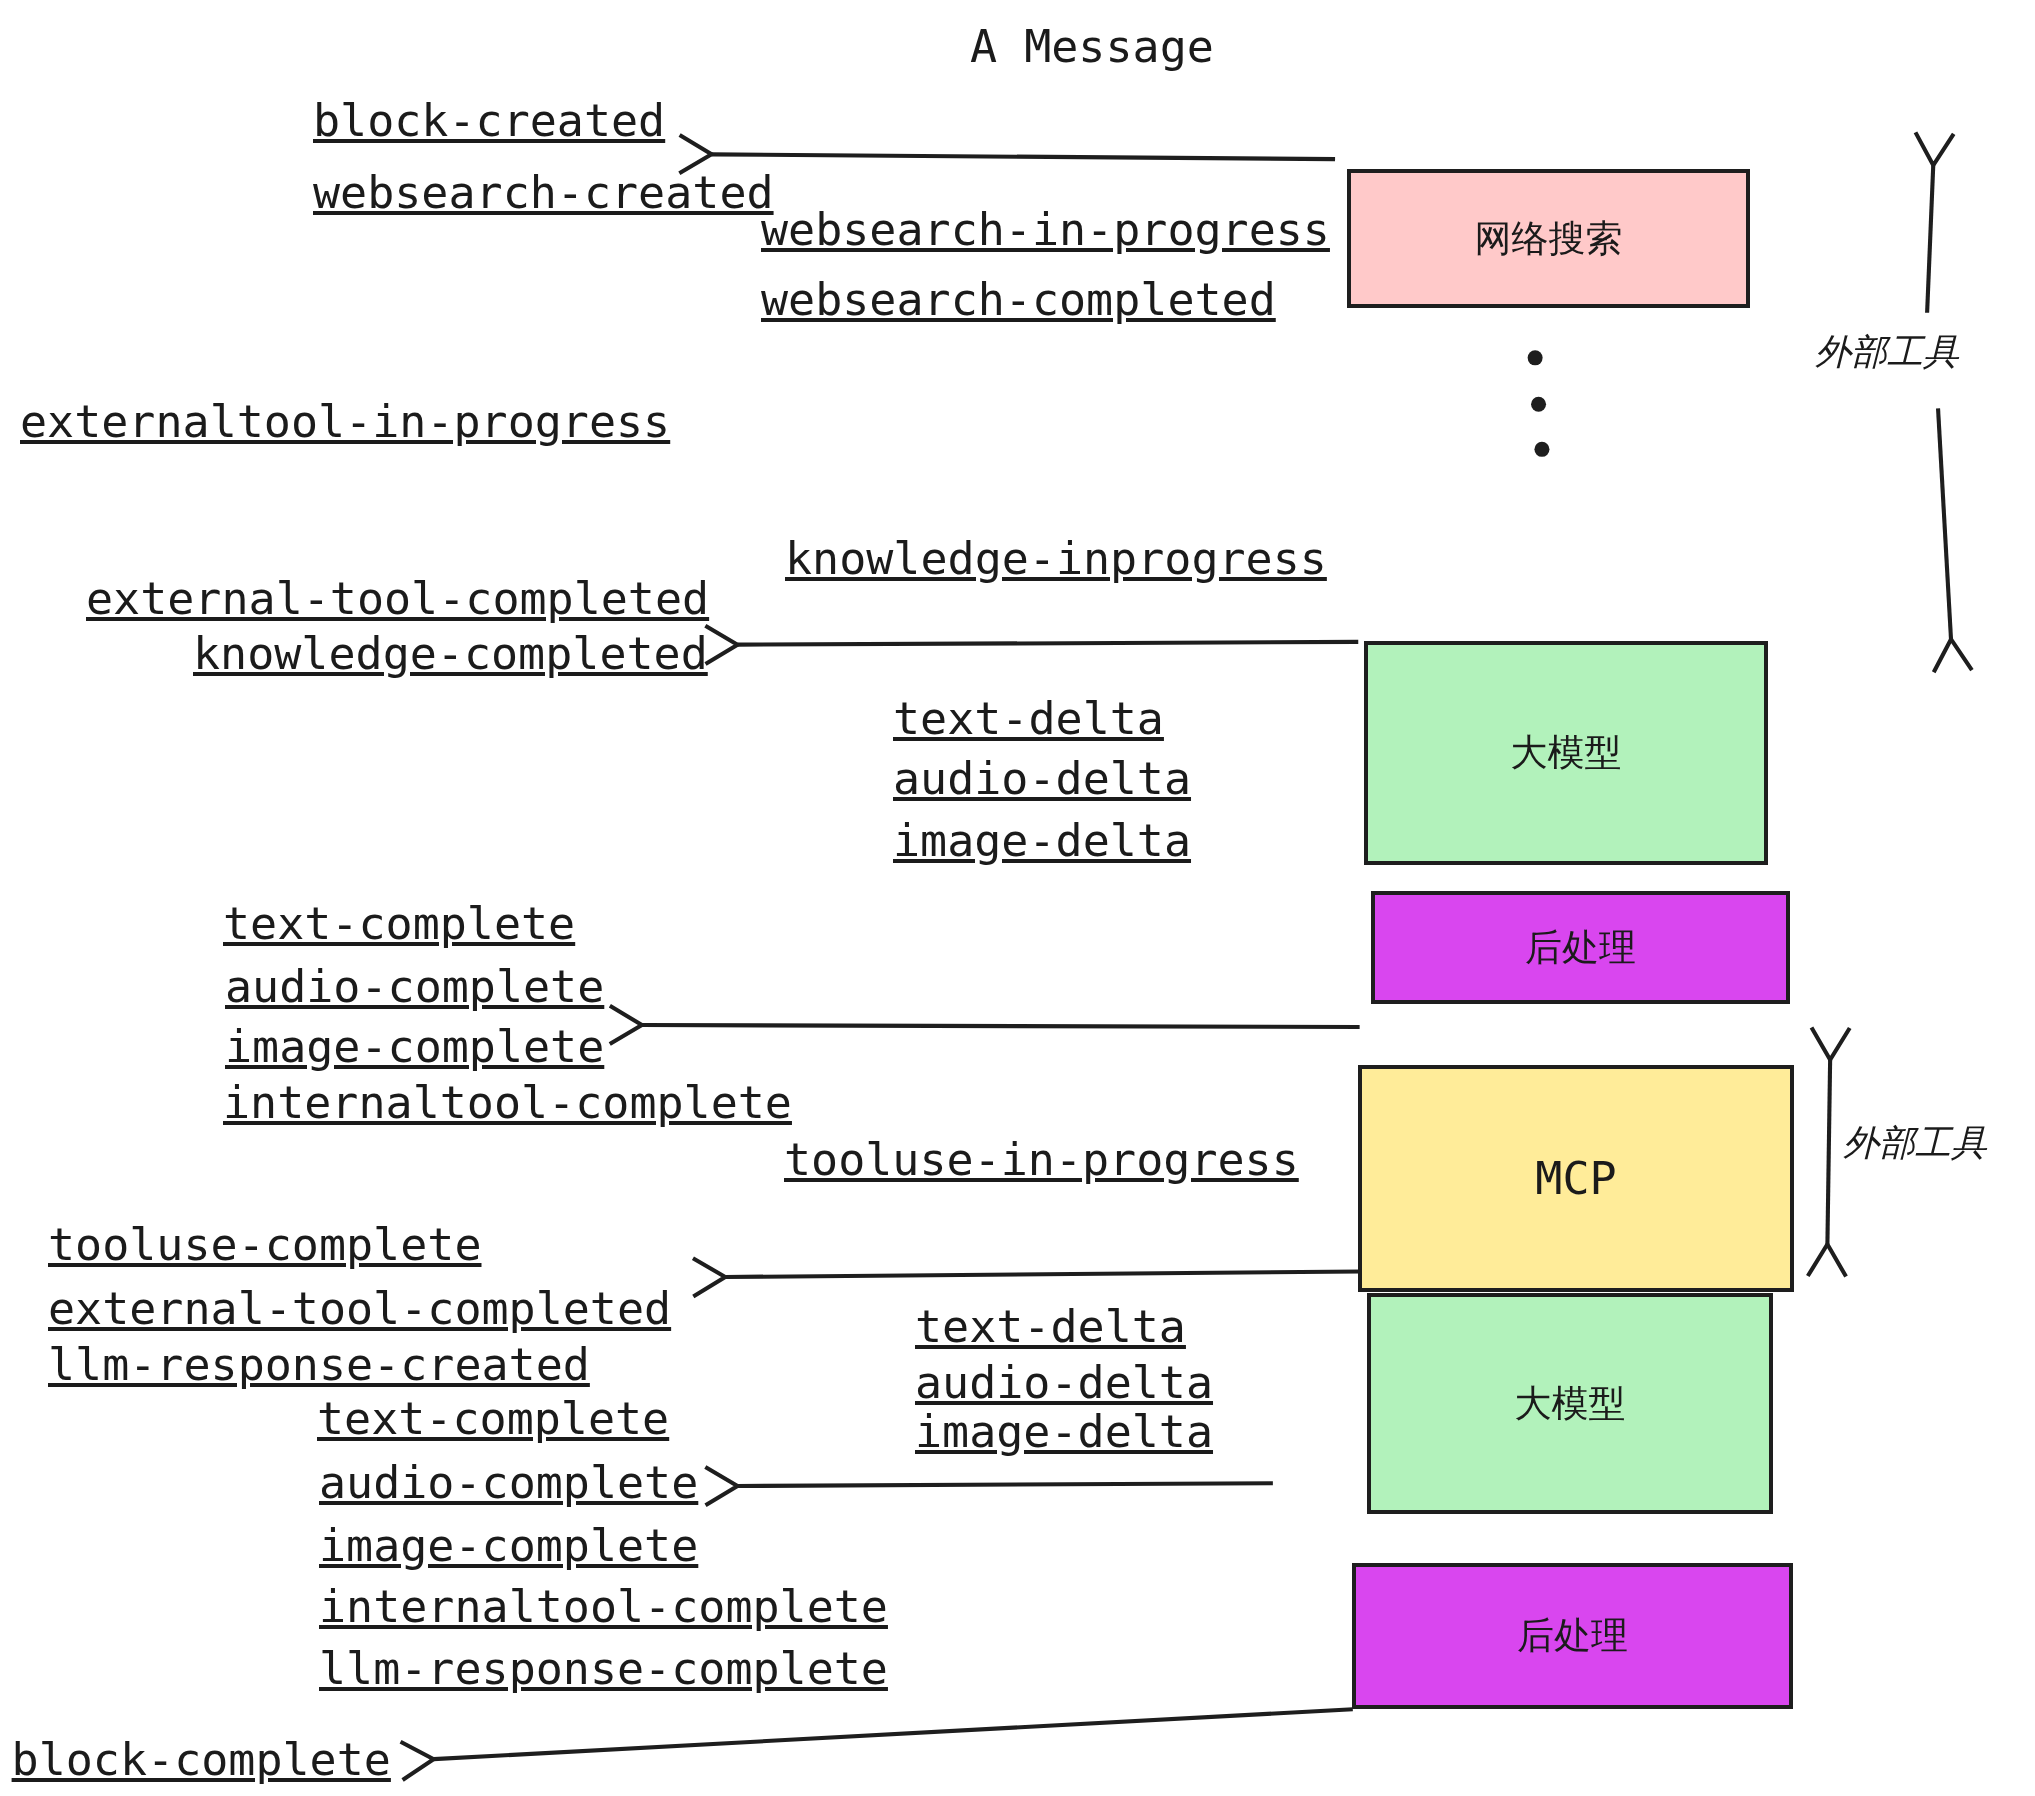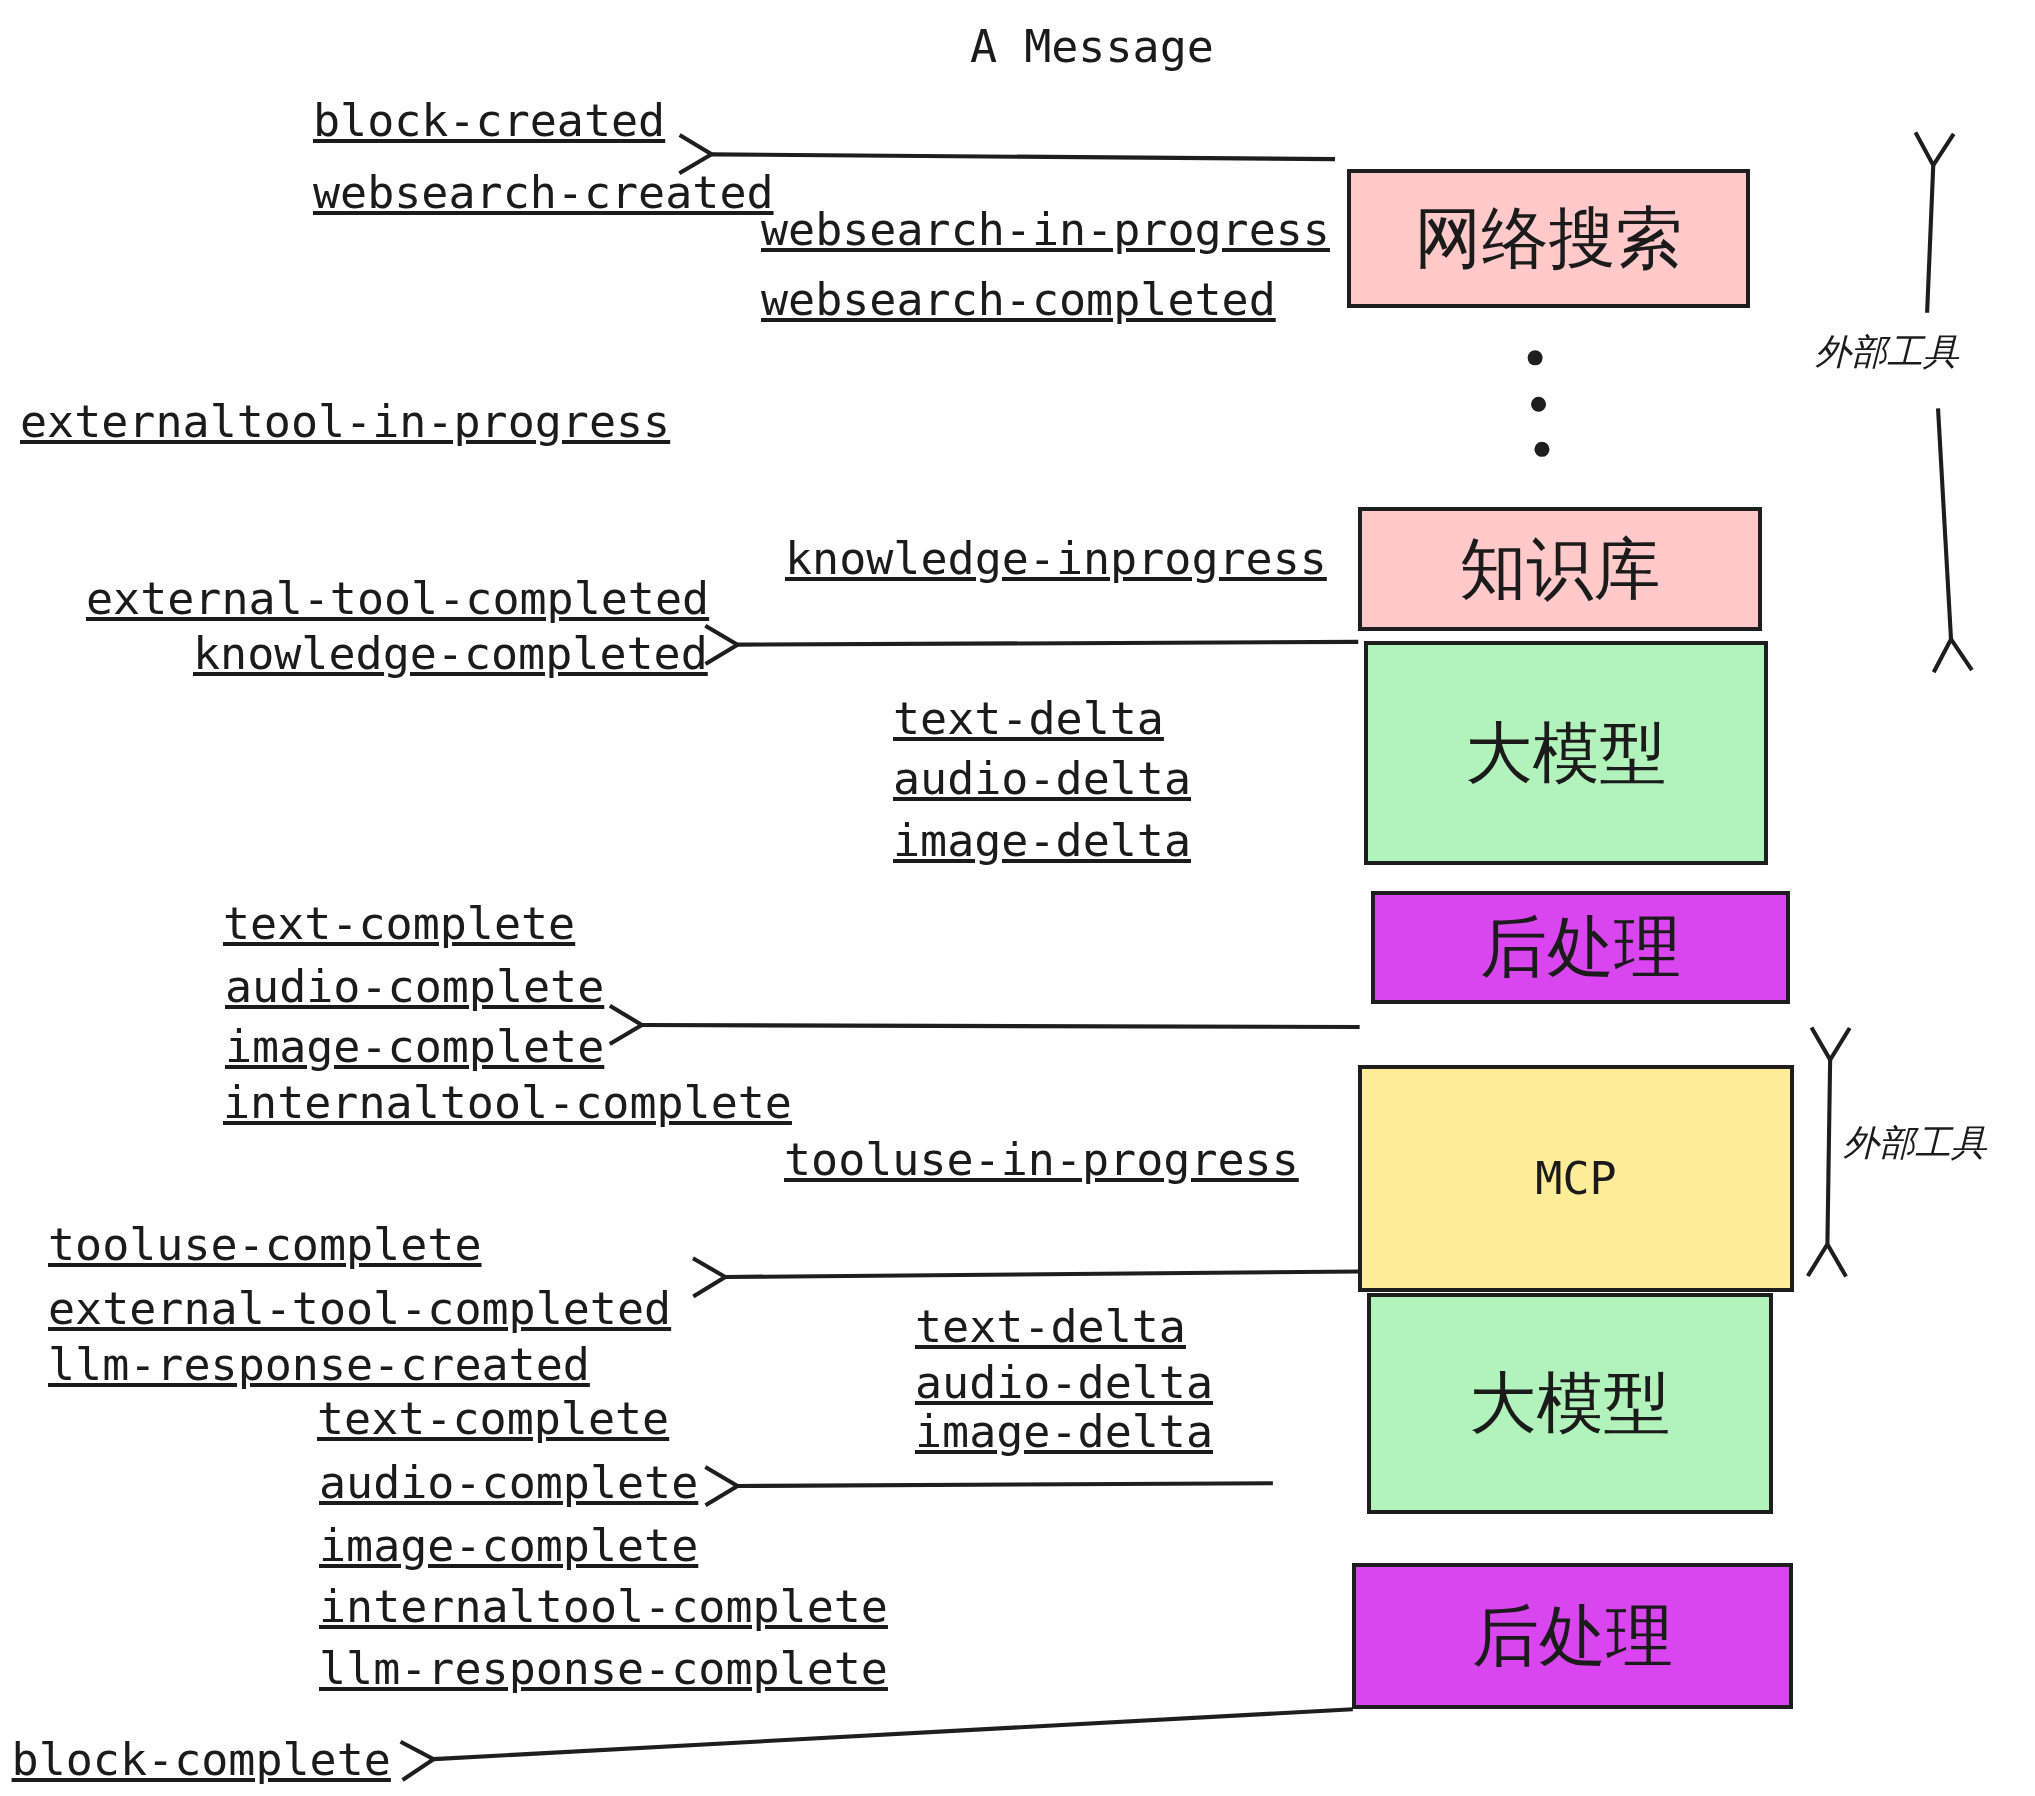--- a/index.html
+++ b/index.html
@@ -5,21 +5,21 @@
   html,body{margin:0;padding:0;background:#ffffff;}
   #canvas{position:relative;width:2035px;height:1796px;background:#ffffff;overflow:hidden;
           font-family:"DejaVu Sans","Liberation Sans",sans-serif;color:#1b1b1b;}
   #arrows{position:absolute;left:0;top:0;width:2035px;height:1796px;}
   .title{position:absolute;left:970px;top:23px;white-space:nowrap;
          font:45px/1.05 "DejaVu Sans Mono",monospace;color:#1b1b1b;}
   .event{position:absolute;white-space:nowrap;
          font:45px/1.05 "DejaVu Sans Mono",monospace;color:#1b1b1b;text-decoration:underline;}
   .box{position:absolute;box-sizing:border-box;border:4.1px solid #1e1e1e;
        display:flex;align-items:center;justify-content:center;}
-  .box span{font-size:67px;color:#1b1b1b;white-space:nowrap;}
+  .box span{font-size:37px;color:#1b1b1b;white-space:nowrap;}
   .box.mono span{font:45px/1 "DejaVu Sans Mono",monospace;}
   .pink{background:#ffc9c9;}
   .green{background:#b2f2bb;font-family:Liberation Mono, monospace;}
   .yellow{background:#ffec99;}
   .white{background:#d946ef;}
   .side{position:absolute;white-space:nowrap;font-size:36px;color:#1b1b1b;font-style:italic;}
 </style>
 </head>
 <body>
 
@@ -81,23 +81,20 @@
   <div class="event" style="left:915px;top:1408px">image-delta</div>
   <div class="event" style="left:319px;top:1459px">audio-complete</div>
   <div class="event" style="left:319px;top:1522px">image-complete</div>
   <div class="event" style="left:319px;top:1583px">internaltool-complete</div>
   <div class="event" style="left:319px;top:1645px">llm-response-complete</div>
   <div class="event" style="left:11.6px;top:1736px">block-complete</div>
 
   <div class="box pink" style="left:1347px;top:169px;width:403px;height:139px">
     <span>网络搜索</span>
   </div>
-  <div class="box pink" style="left:1358px;top:507px;width:404px;height:124px">
-    <span>知识库</span>
-  </div>
   <div class="box green" style="left:1364px;top:641px;width:404px;height:224px">
     <span>大模型</span>
   </div>
   <div class="box white" style="left:1371px;top:891px;width:419px;height:113px">
     <span>后处理</span>
   </div>
   <div class="box yellow mono" style="left:1358px;top:1065px;width:436px;height:227px">
     <span>MCP</span>
   </div>
   <div class="box green" style="left:1367px;top:1293px;width:406px;height:221px">

